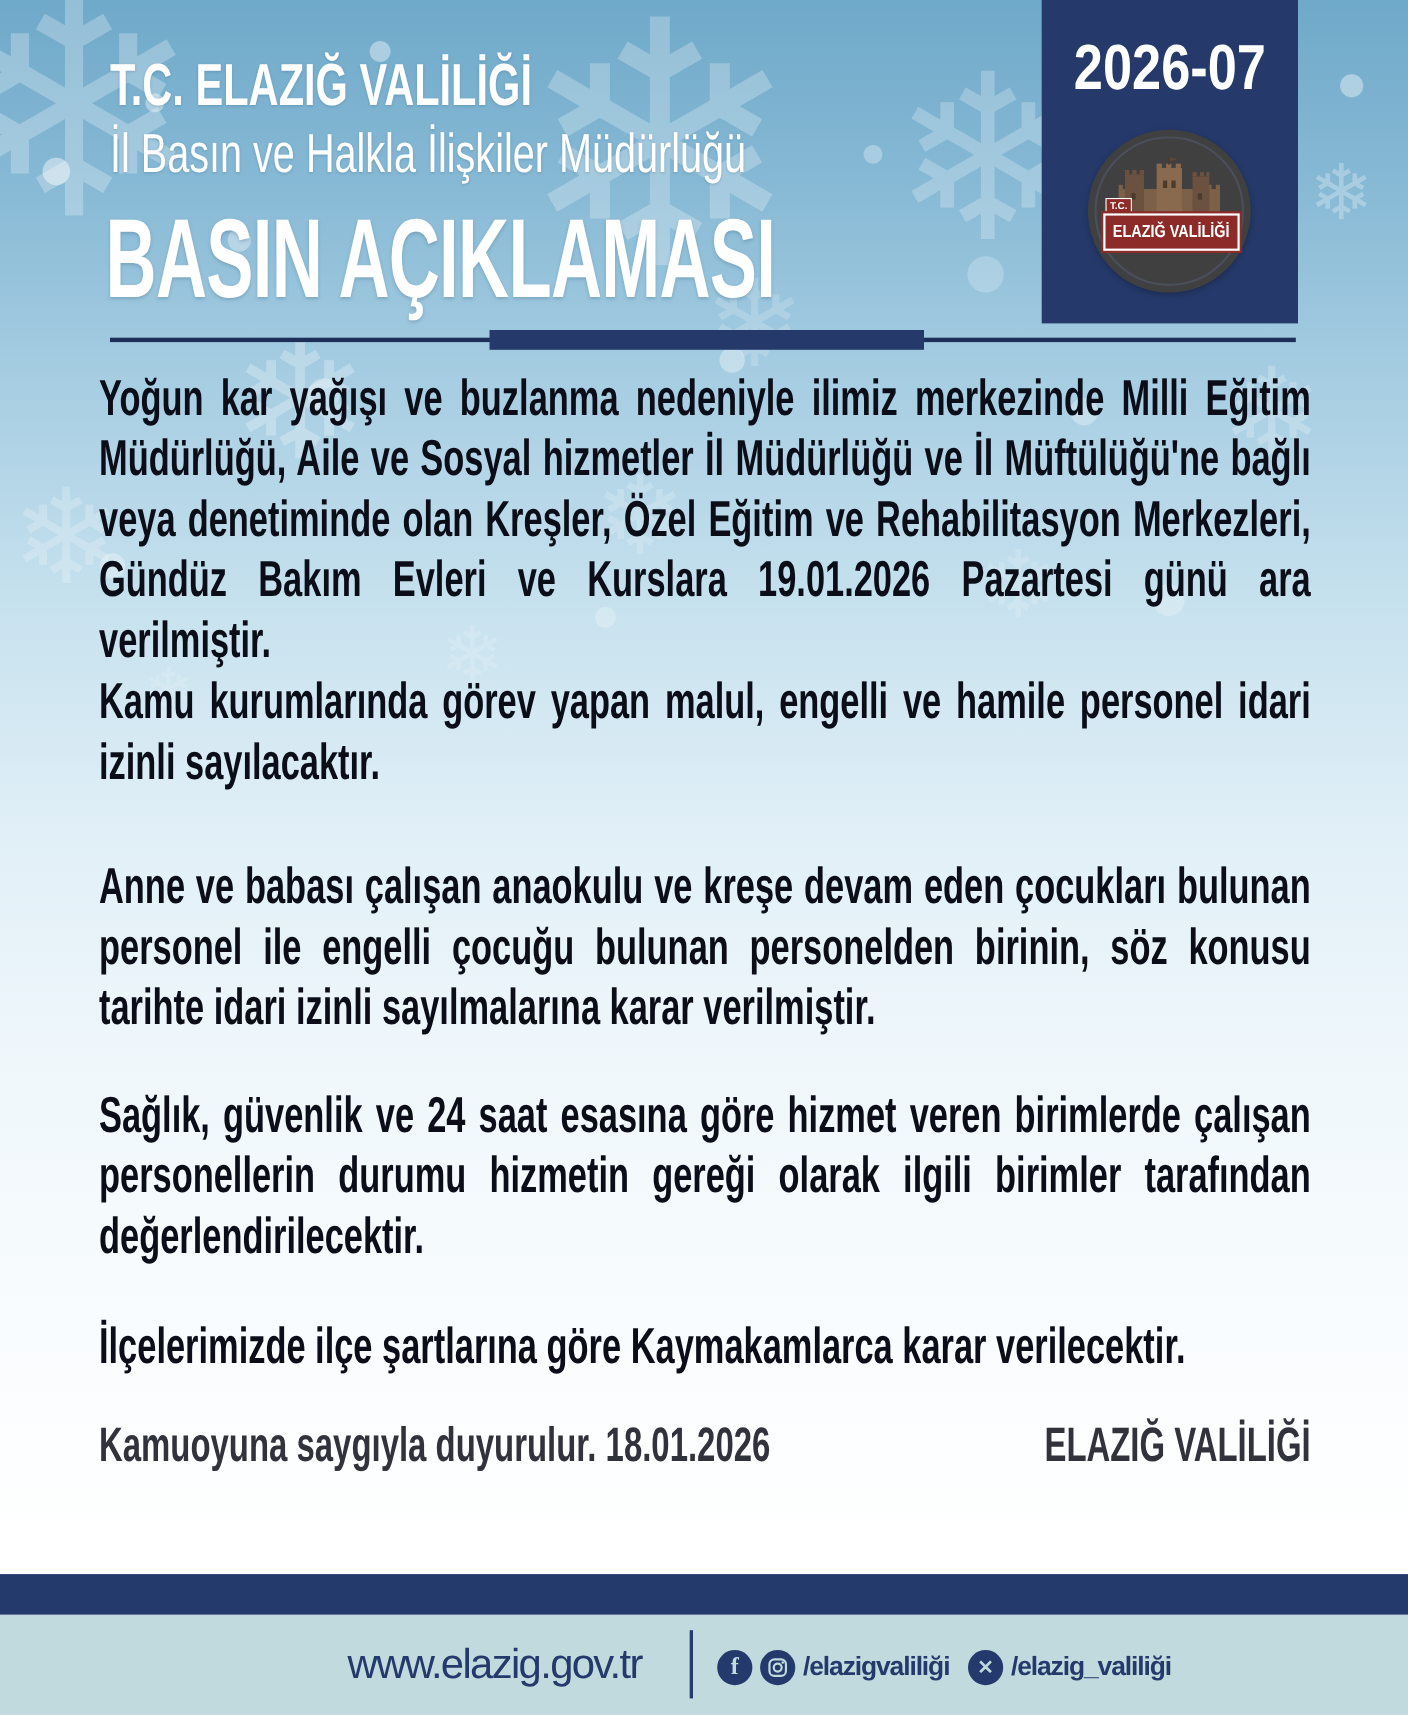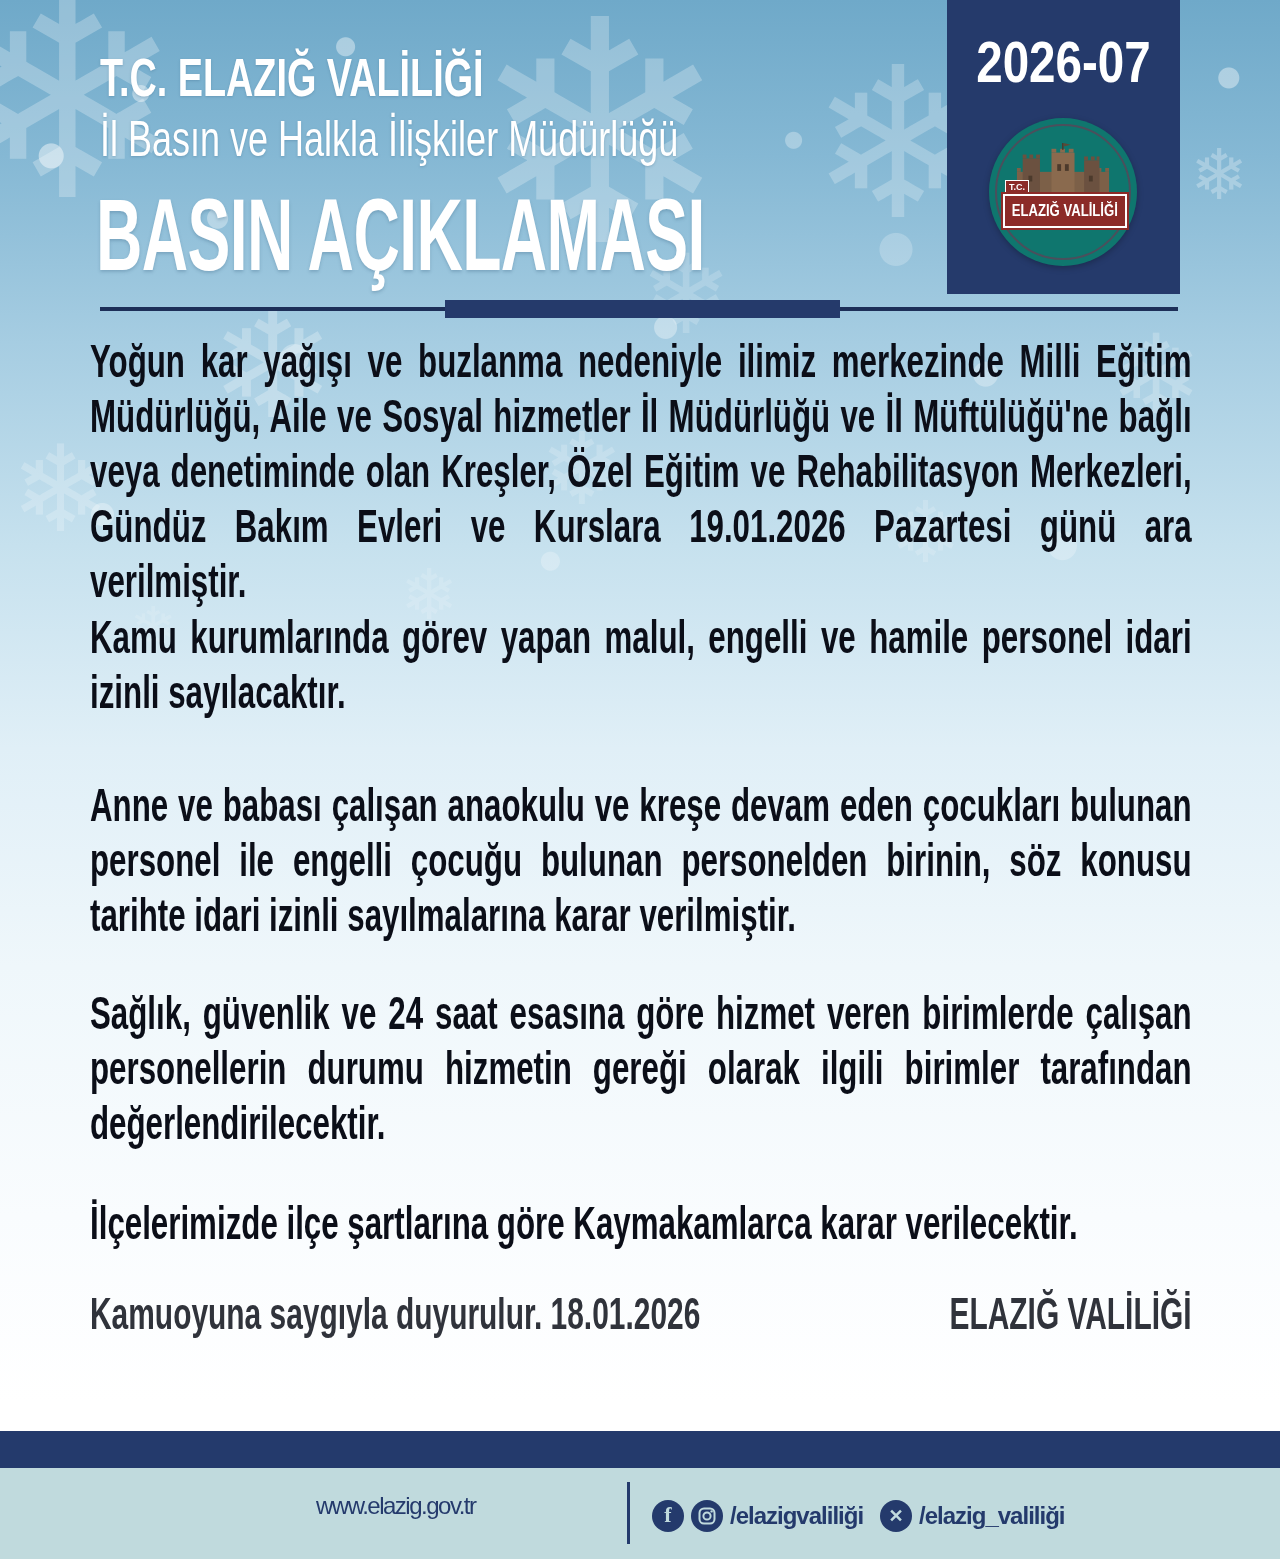--- a/index.html
+++ b/index.html
@@ -70,21 +70,21 @@
     position:absolute;left:947px;top:0;width:233px;height:294px;
     background:#253a6b;
   }
   .numbox .num{
     position:absolute;left:0;right:0;top:28px;text-align:center;
     font-size:58px;font-weight:700;color:#ffffff;white-space:nowrap;
     transform:scaleX(.82);transform-origin:50% 0;
   }
   .logo{
     position:absolute;left:42px;top:118px;width:148px;height:148px;
-    background:#0f766e;border-radius:50%;
+    background:#404040;border-radius:50%;
     box-shadow:0 2px 6px rgba(0,0,0,.25);
   }
   .logo .ring{
     position:absolute;inset:6px;border-radius:50%;
     border:2px solid #4b4f5c;
   }
   .logo .castle{
     position:absolute;left:26px;top:24px;width:96px;height:52px;
   }
   .logo .plate{
@@ -128,21 +128,21 @@
     display:flex;justify-content:space-between;
     font-size:44px;font-weight:700;color:#30333b;line-height:1.2;
     white-space:nowrap;
   }
 
   
   .footbar{position:absolute;left:0;top:1431px;width:1280px;height:37px;background:#243a6c;}
   .footarea{position:absolute;left:0;top:1468px;width:1280px;height:91px;background:#c0dadd;}
   .site{
     position:absolute;left:316px;top:1492px;
-    font-size:24px;font-weight:400;letter-spacing:-1.5px;color:#243a6c;
+    font-size:38px;font-weight:400;letter-spacing:-1.5px;color:#243a6c;
     white-space:nowrap;
   }
   .vline{position:absolute;left:627px;top:1482px;width:3px;height:62px;background:#243a6c;}
   .social{
     position:absolute;left:652px;top:1499px;height:34px;
     display:flex;align-items:center;gap:7px;
   }
   .sicon{
     width:32px;height:32px;border-radius:50%;background:#243a6c;
     display:flex;align-items:center;justify-content:center;flex:0 0 auto;

